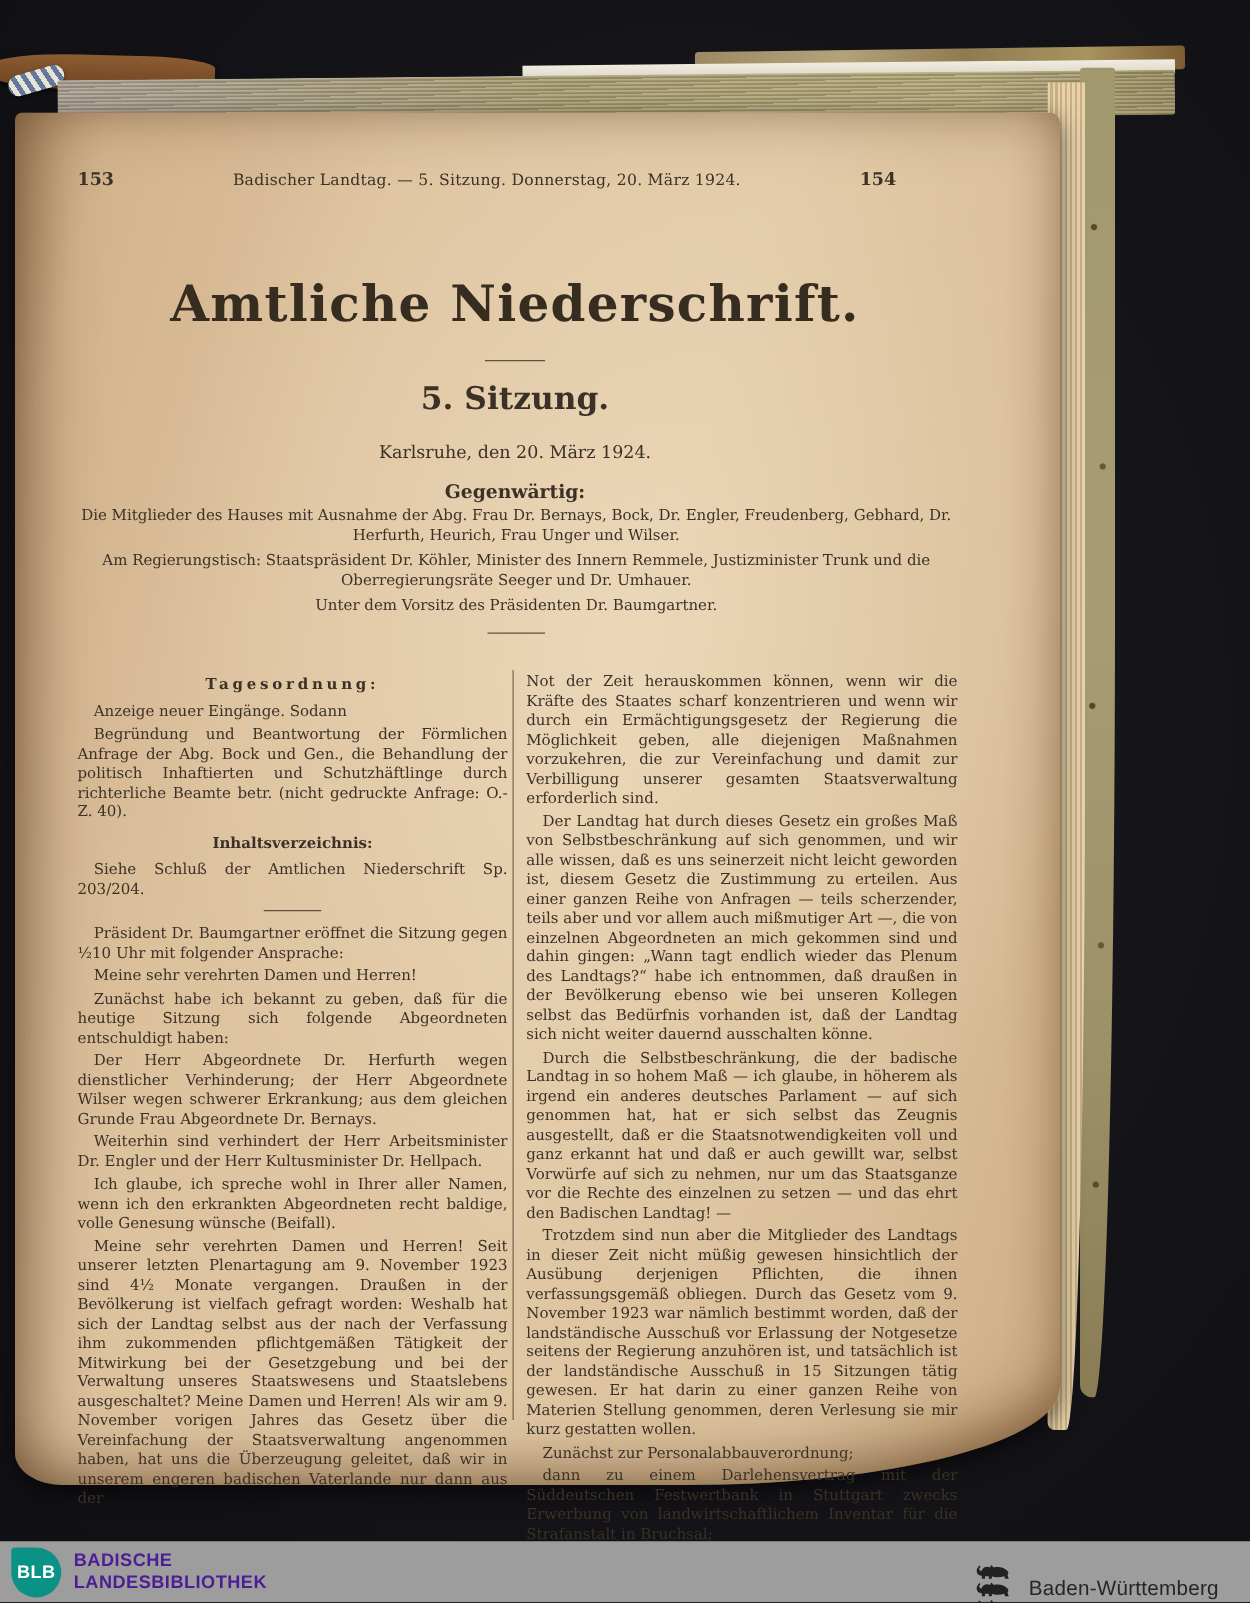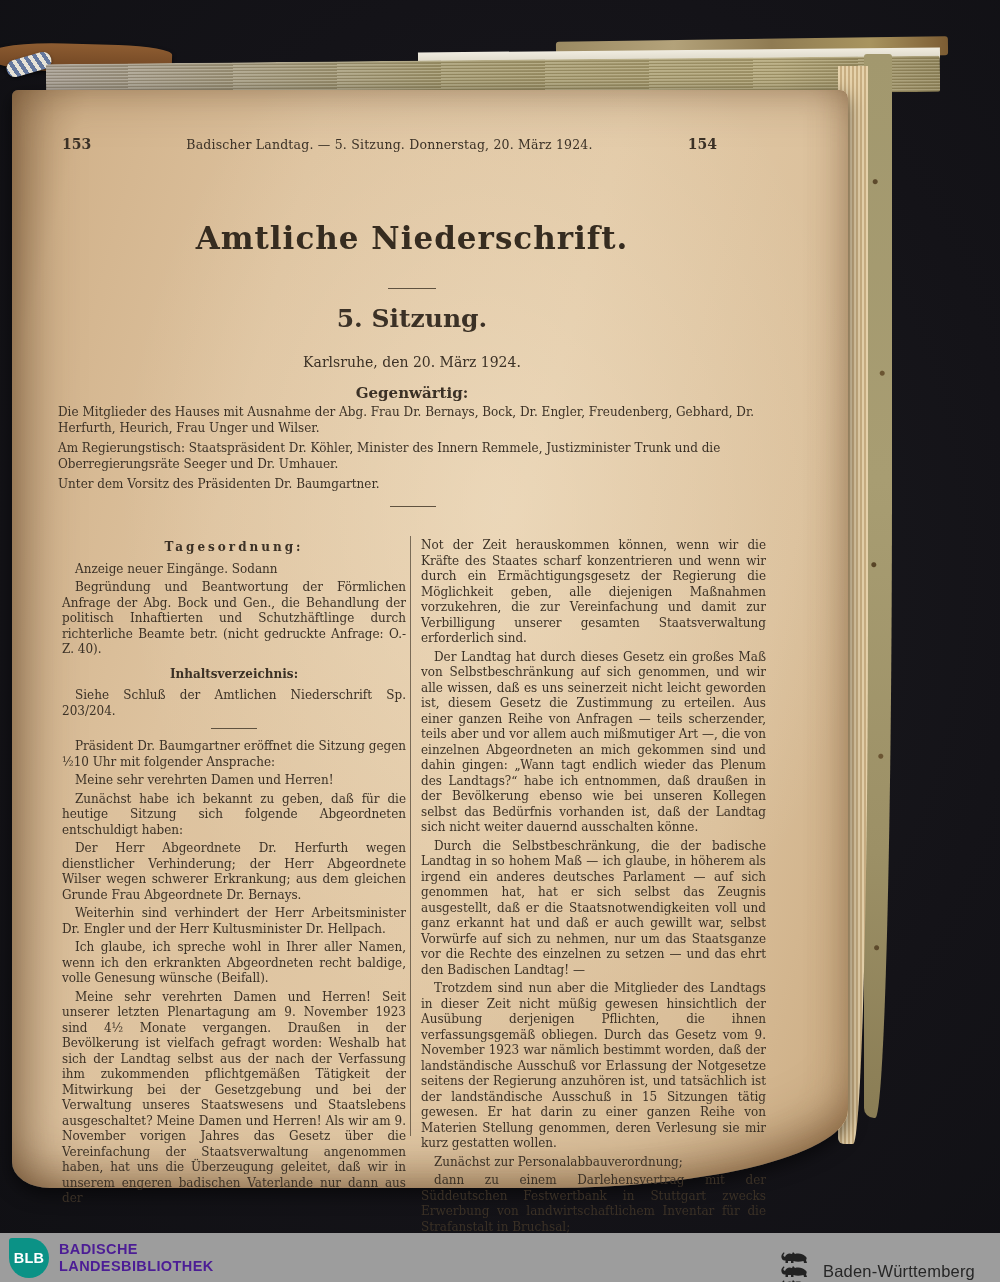--- a/index.html
+++ b/index.html
@@ -45,28 +45,28 @@
       inset 30px 10px 55px -20px rgba(70,40,15,.55),
       inset -16px -8px 40px -16px rgba(110,75,40,.45),
       inset 0 -34px 55px -26px rgba(90,55,25,.5),
       0 6px 18px rgba(0,0,0,.55);
     color:#3b3126;}
   .page *{position:absolute;}
   .page-header{top:46px;left:50px;width:655px;display:flex;justify-content:space-between;
     align-items:baseline;font-size:12.5px;}
   .pagenum{font-weight:bold;font-size:14px;position:static;}
   .running{position:static;letter-spacing:.2px;}
-  .main-title{top:130px;left:0;width:800px;text-align:center;font-size:31px;font-weight:bold;
+  .main-title{top:130px;left:0;width:800px;text-align:center;font-size:40px;font-weight:bold;
     letter-spacing:1px;margin:0;color:#362c20;}
   .hr-short{height:1px;background:#5f5240;}
   .hr1{top:198px;left:376px;width:48px;}
   .session{top:214px;left:0;width:800px;text-align:center;font-size:25px;font-weight:bold;margin:0;}
   .dateline{top:264px;left:0;width:800px;text-align:center;font-size:14px;}
   .attend-h{top:294px;left:0;width:800px;text-align:center;font-size:15px;font-weight:bold;}
-  .attend{left:46px;width:710px;font-size:12px;line-height:16px;}
+  .attend{left:46px;width:710px;text-align:center;font-size:12px;line-height:16px;}
   .a1{top:314px;} .a2{top:350px;} .a3{top:386px;}
   .hr2{top:416px;left:378px;width:46px;}
   .col-rule{left:398px;top:446px;width:1px;height:600px;background:#50443434;background:#4a3e30;opacity:.7;}
   .col{top:448px;font-size:12px;line-height:15.5px;text-align:justify;}
   .col-left{left:50px;width:344px;}
   .col-right{left:409px;width:345px;}
   .col *{position:static;}
   .col p{margin:0 0 3px 0;text-indent:13px;}
   .col p.noindent{text-indent:0;}
   .col-h{display:block;text-align:center;font-weight:bold;margin:2px 0 6px 0;}

